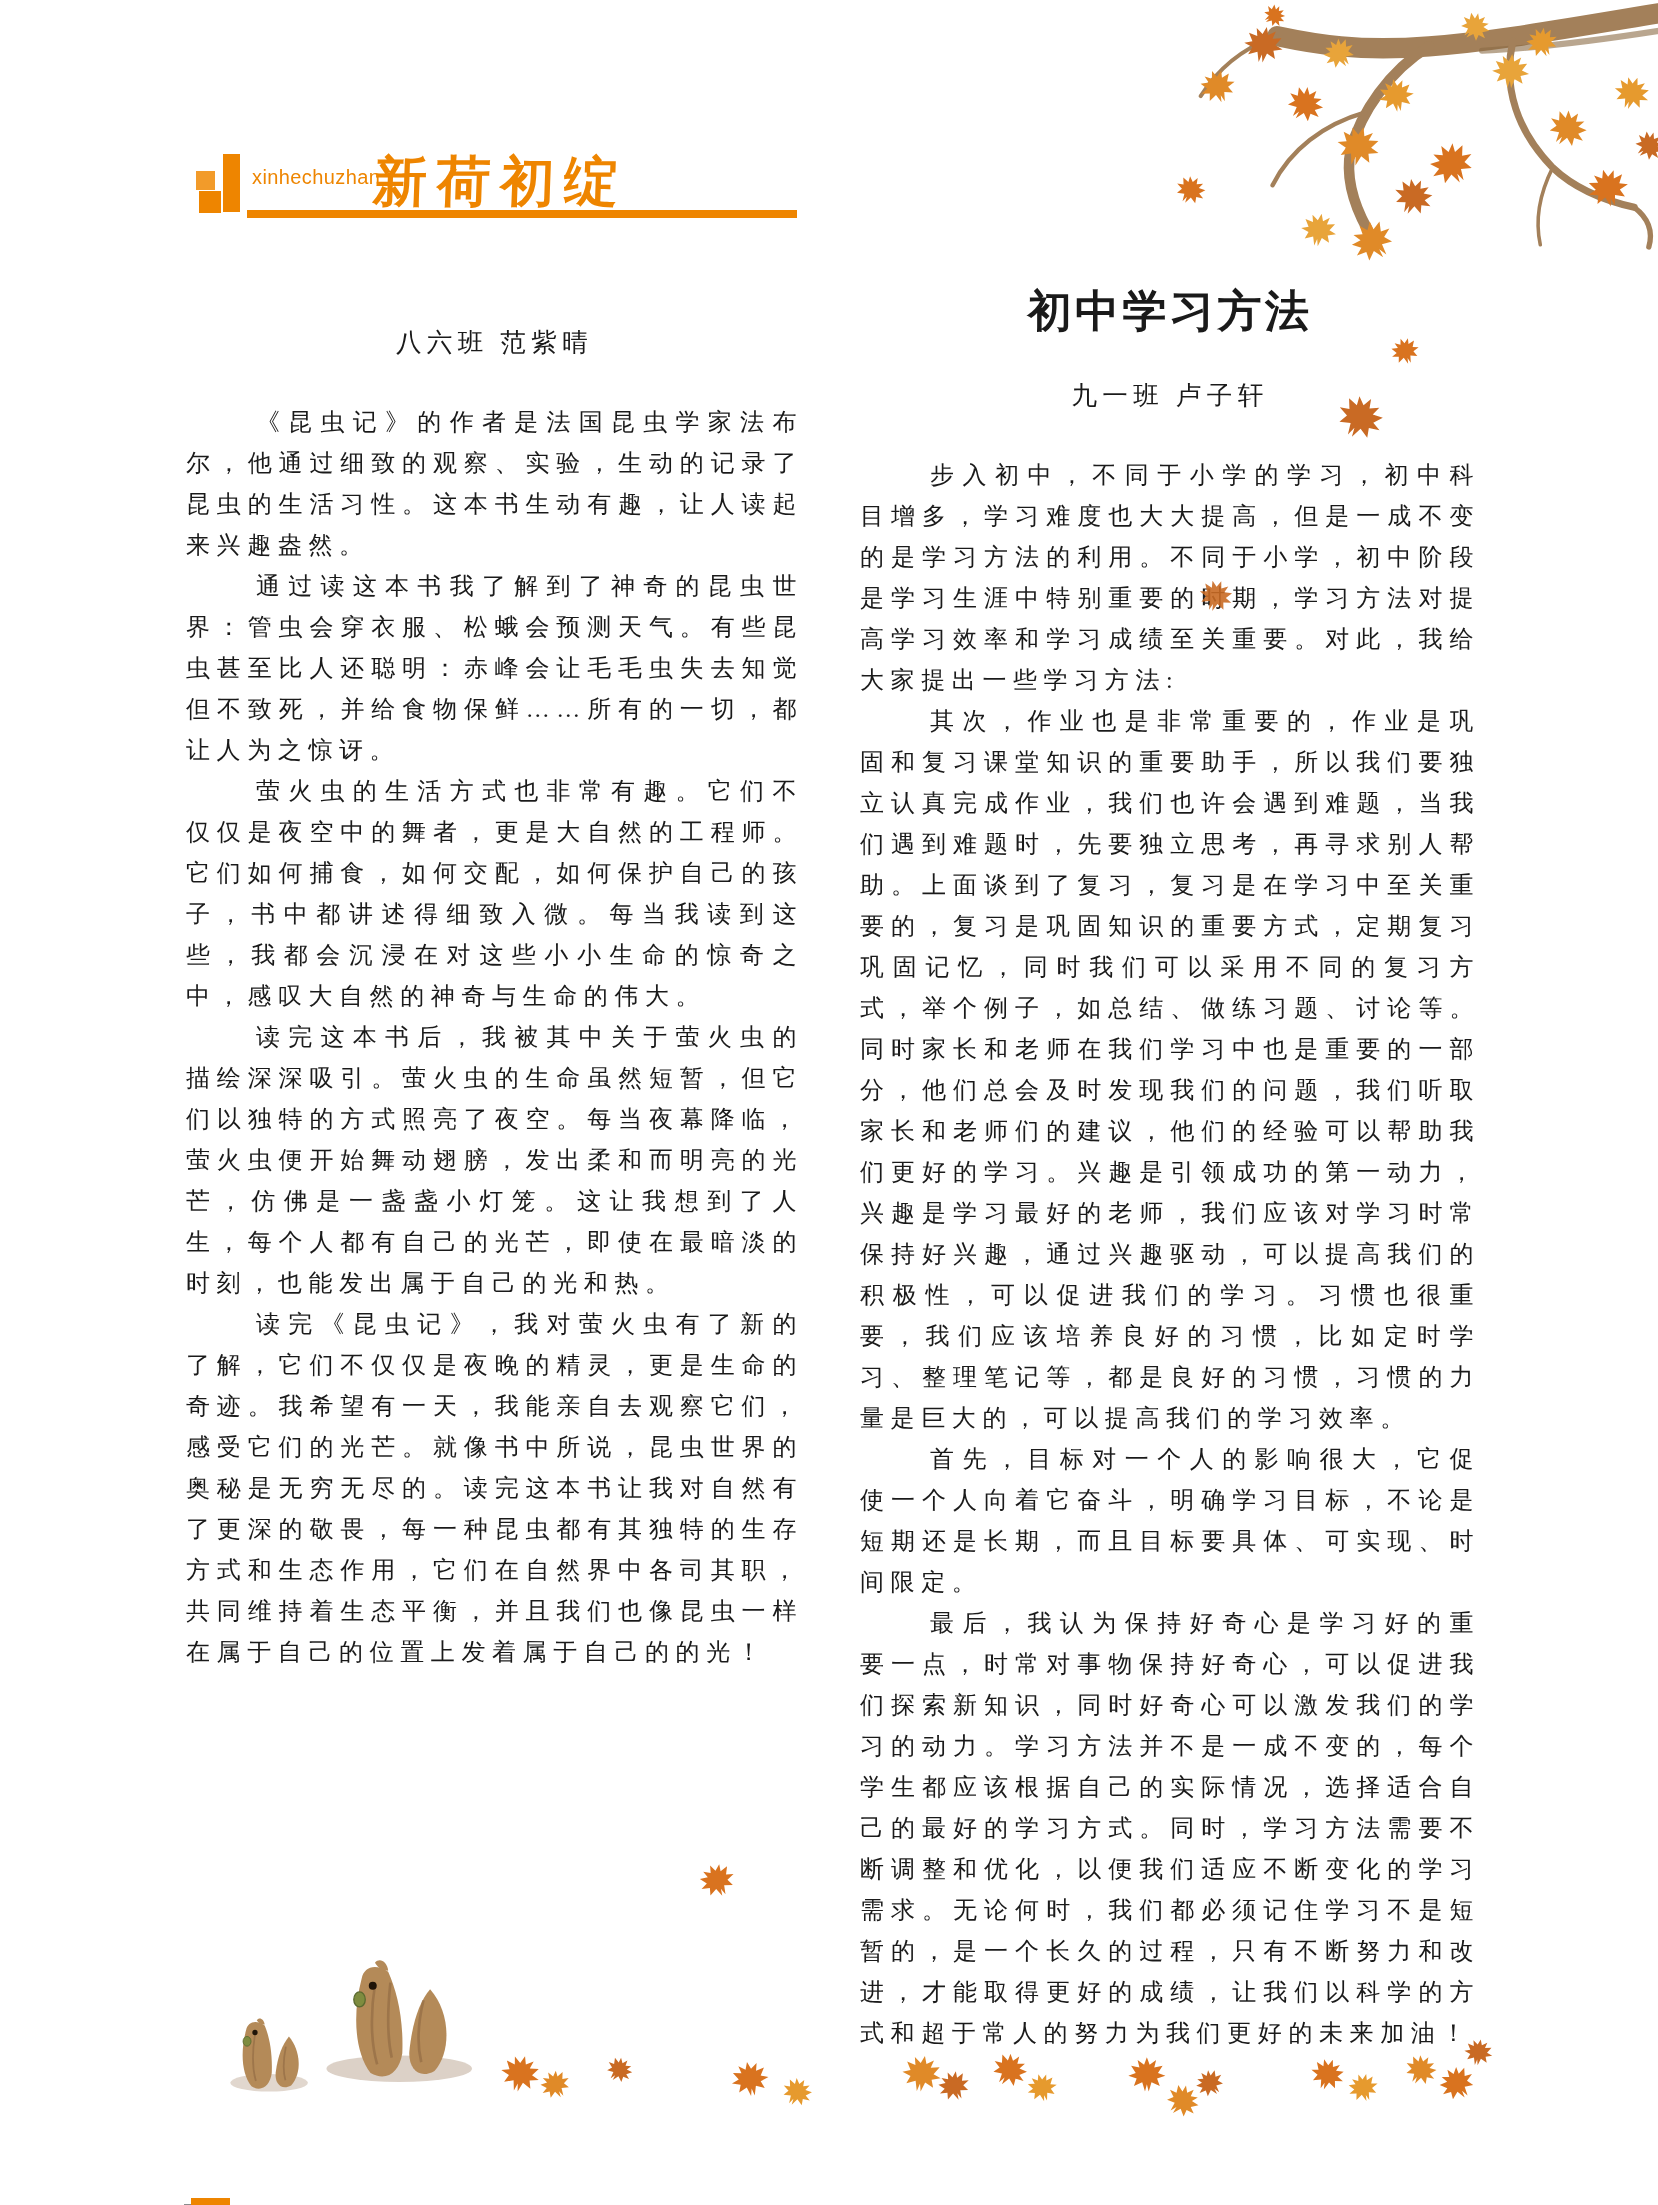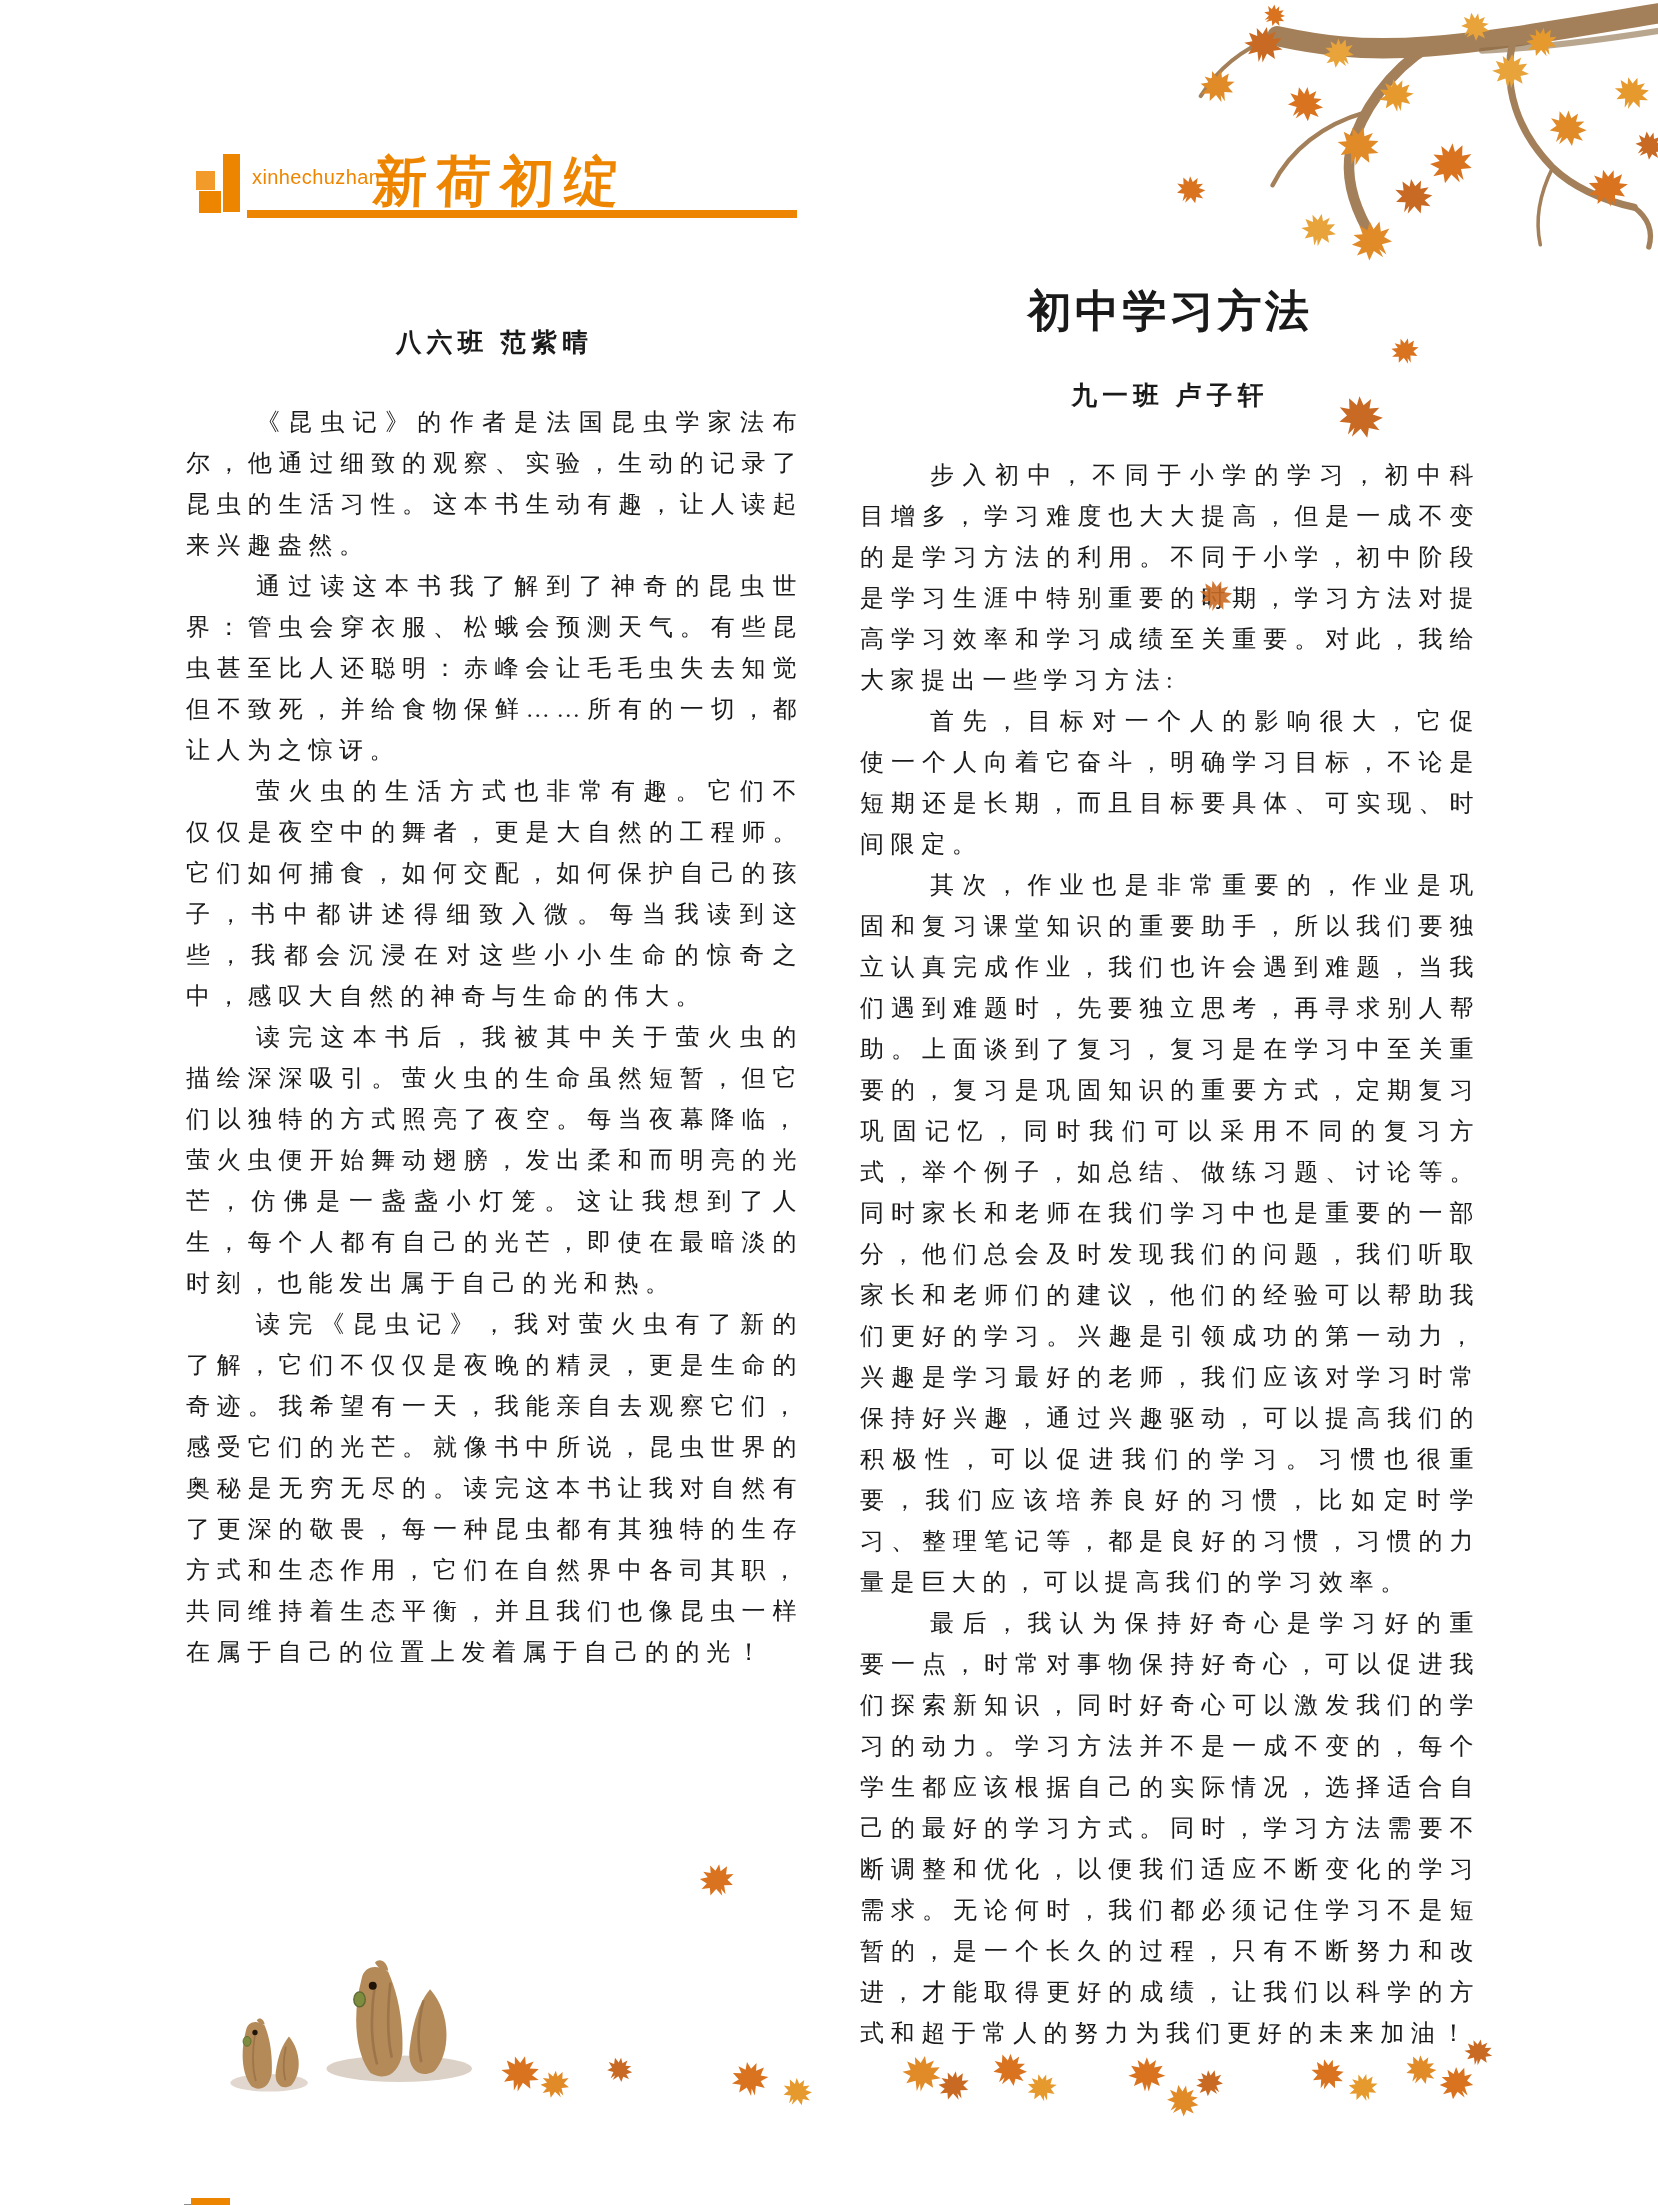--- a/index.html
+++ b/index.html
@@ -33,21 +33,21 @@
   
   .article-col{position:absolute;top:286px;}
   #left-article{left:186px;width:617px;}
   #right-article{left:860px;width:620px;}
   .article-title{
     font-size:44px;line-height:1.2;text-align:center;font-weight:bold;
     letter-spacing:3.5px;margin:0;white-space:nowrap;
   }
   .article-author{
     font-size:25.6px;text-align:center;letter-spacing:5.3px;
-    margin:39px 0 0 0;font-weight:bold;
+    margin:39px 0 0 0;font-weight:normal;
   }
   .article-body{margin-top:42px;}
   .article-body p{
     font-size:24px;line-height:41px;letter-spacing:6.6px;
     text-align:justify;text-justify:inter-ideograph;
     text-indent:70px;margin:0;
   }
   
   #page-num-shadow{
     position:absolute;left:184px;top:2204px;width:39px;height:49px;
@@ -85,22 +85,22 @@
       <p>读完这本书后，我被其中关于萤火虫的描绘深深吸引。萤火虫的生命虽然短暂，但它们以独特的方式照亮了夜空。每当夜幕降临，萤火虫便开始舞动翅膀，发出柔和而明亮的光芒，仿佛是一盏盏小灯笼。这让我想到了人生，每个人都有自己的光芒，即使在最暗淡的时刻，也能发出属于自己的光和热。</p>
       <p>读完《昆虫记》，我对萤火虫有了新的了解，它们不仅仅是夜晚的精灵，更是生命的奇迹。我希望有一天，我能亲自去观察它们，感受它们的光芒。就像书中所说，昆虫世界的奥秘是无穷无尽的。读完这本书让我对自然有了更深的敬畏，每一种昆虫都有其独特的生存方式和生态作用，它们在自然界中各司其职，共同维持着生态平衡，并且我们也像昆虫一样在属于自己的位置上发着属于自己的的光！</p>
     </div>
 </section>
 
 <section class="article-col" id="right-article">
   <h1 class="article-title">初中学习方法</h1>
   <div class="article-author">九一班 卢子轩</div>
   <div class="article-body">
       <p>步入初中，不同于小学的学习，初中科目增多，学习难度也大大提高，但是一成不变的是学习方法的利用。不同于小学，初中阶段是学习生涯中特别重要的时期，学习方法对提高学习效率和学习成绩至关重要。对此，我给大家提出一些学习方法:</p>
+      <p>其次，作业也是非常重要的，作业是巩固和复习课堂知识的重要助手，所以我们要独立认真完成作业，我们也许会遇到难题，当我们遇到难题时，先要独立思考，再寻求别人帮助。上面谈到了复习，复习是在学习中至关重要的，复习是巩固知识的重要方式，定期复习巩固记忆，同时我们可以采用不同的复习方式，举个例子，如总结、做练习题、讨论等。同时家长和老师在我们学习中也是重要的一部分，他们总会及时发现我们的问题，我们听取家长和老师们的建议，他们的经验可以帮助我们更好的学习。兴趣是引领成功的第一动力，兴趣是学习最好的老师，我们应该对学习时常保持好兴趣，通过兴趣驱动，可以提高我们的积极性，可以促进我们的学习。习惯也很重要，我们应该培养良好的习惯，比如定时学习、整理笔记等，都是良好的习惯，习惯的力量是巨大的，可以提高我们的学习效率。</p>
       <p>首先，目标对一个人的影响很大，它促使一个人向着它奋斗，明确学习目标，不论是短期还是长期，而且目标要具体、可实现、时间限定。</p>
-      <p>其次，作业也是非常重要的，作业是巩固和复习课堂知识的重要助手，所以我们要独立认真完成作业，我们也许会遇到难题，当我们遇到难题时，先要独立思考，再寻求别人帮助。上面谈到了复习，复习是在学习中至关重要的，复习是巩固知识的重要方式，定期复习巩固记忆，同时我们可以采用不同的复习方式，举个例子，如总结、做练习题、讨论等。同时家长和老师在我们学习中也是重要的一部分，他们总会及时发现我们的问题，我们听取家长和老师们的建议，他们的经验可以帮助我们更好的学习。兴趣是引领成功的第一动力，兴趣是学习最好的老师，我们应该对学习时常保持好兴趣，通过兴趣驱动，可以提高我们的积极性，可以促进我们的学习。习惯也很重要，我们应该培养良好的习惯，比如定时学习、整理笔记等，都是良好的习惯，习惯的力量是巨大的，可以提高我们的学习效率。</p>
       <p>最后，我认为保持好奇心是学习好的重要一点，时常对事物保持好奇心，可以促进我们探索新知识，同时好奇心可以激发我们的学习的动力。学习方法并不是一成不变的，每个学生都应该根据自己的实际情况，选择适合自己的最好的学习方式。同时，学习方法需要不断调整和优化，以便我们适应不断变化的学习需求。无论何时，我们都必须记住学习不是短暂的，是一个长久的过程，只有不断努力和改进，才能取得更好的成绩，让我们以科学的方式和超于常人的努力为我们更好的未来加油！</p>
     </div>
 </section>
 
 <div id="page-num-shadow"></div>
 <div id="page-num-box">
   <span>75</span>
 </div>
 
 <svg id="deco" viewBox="0 0 3761 5321" aria-hidden="true">

